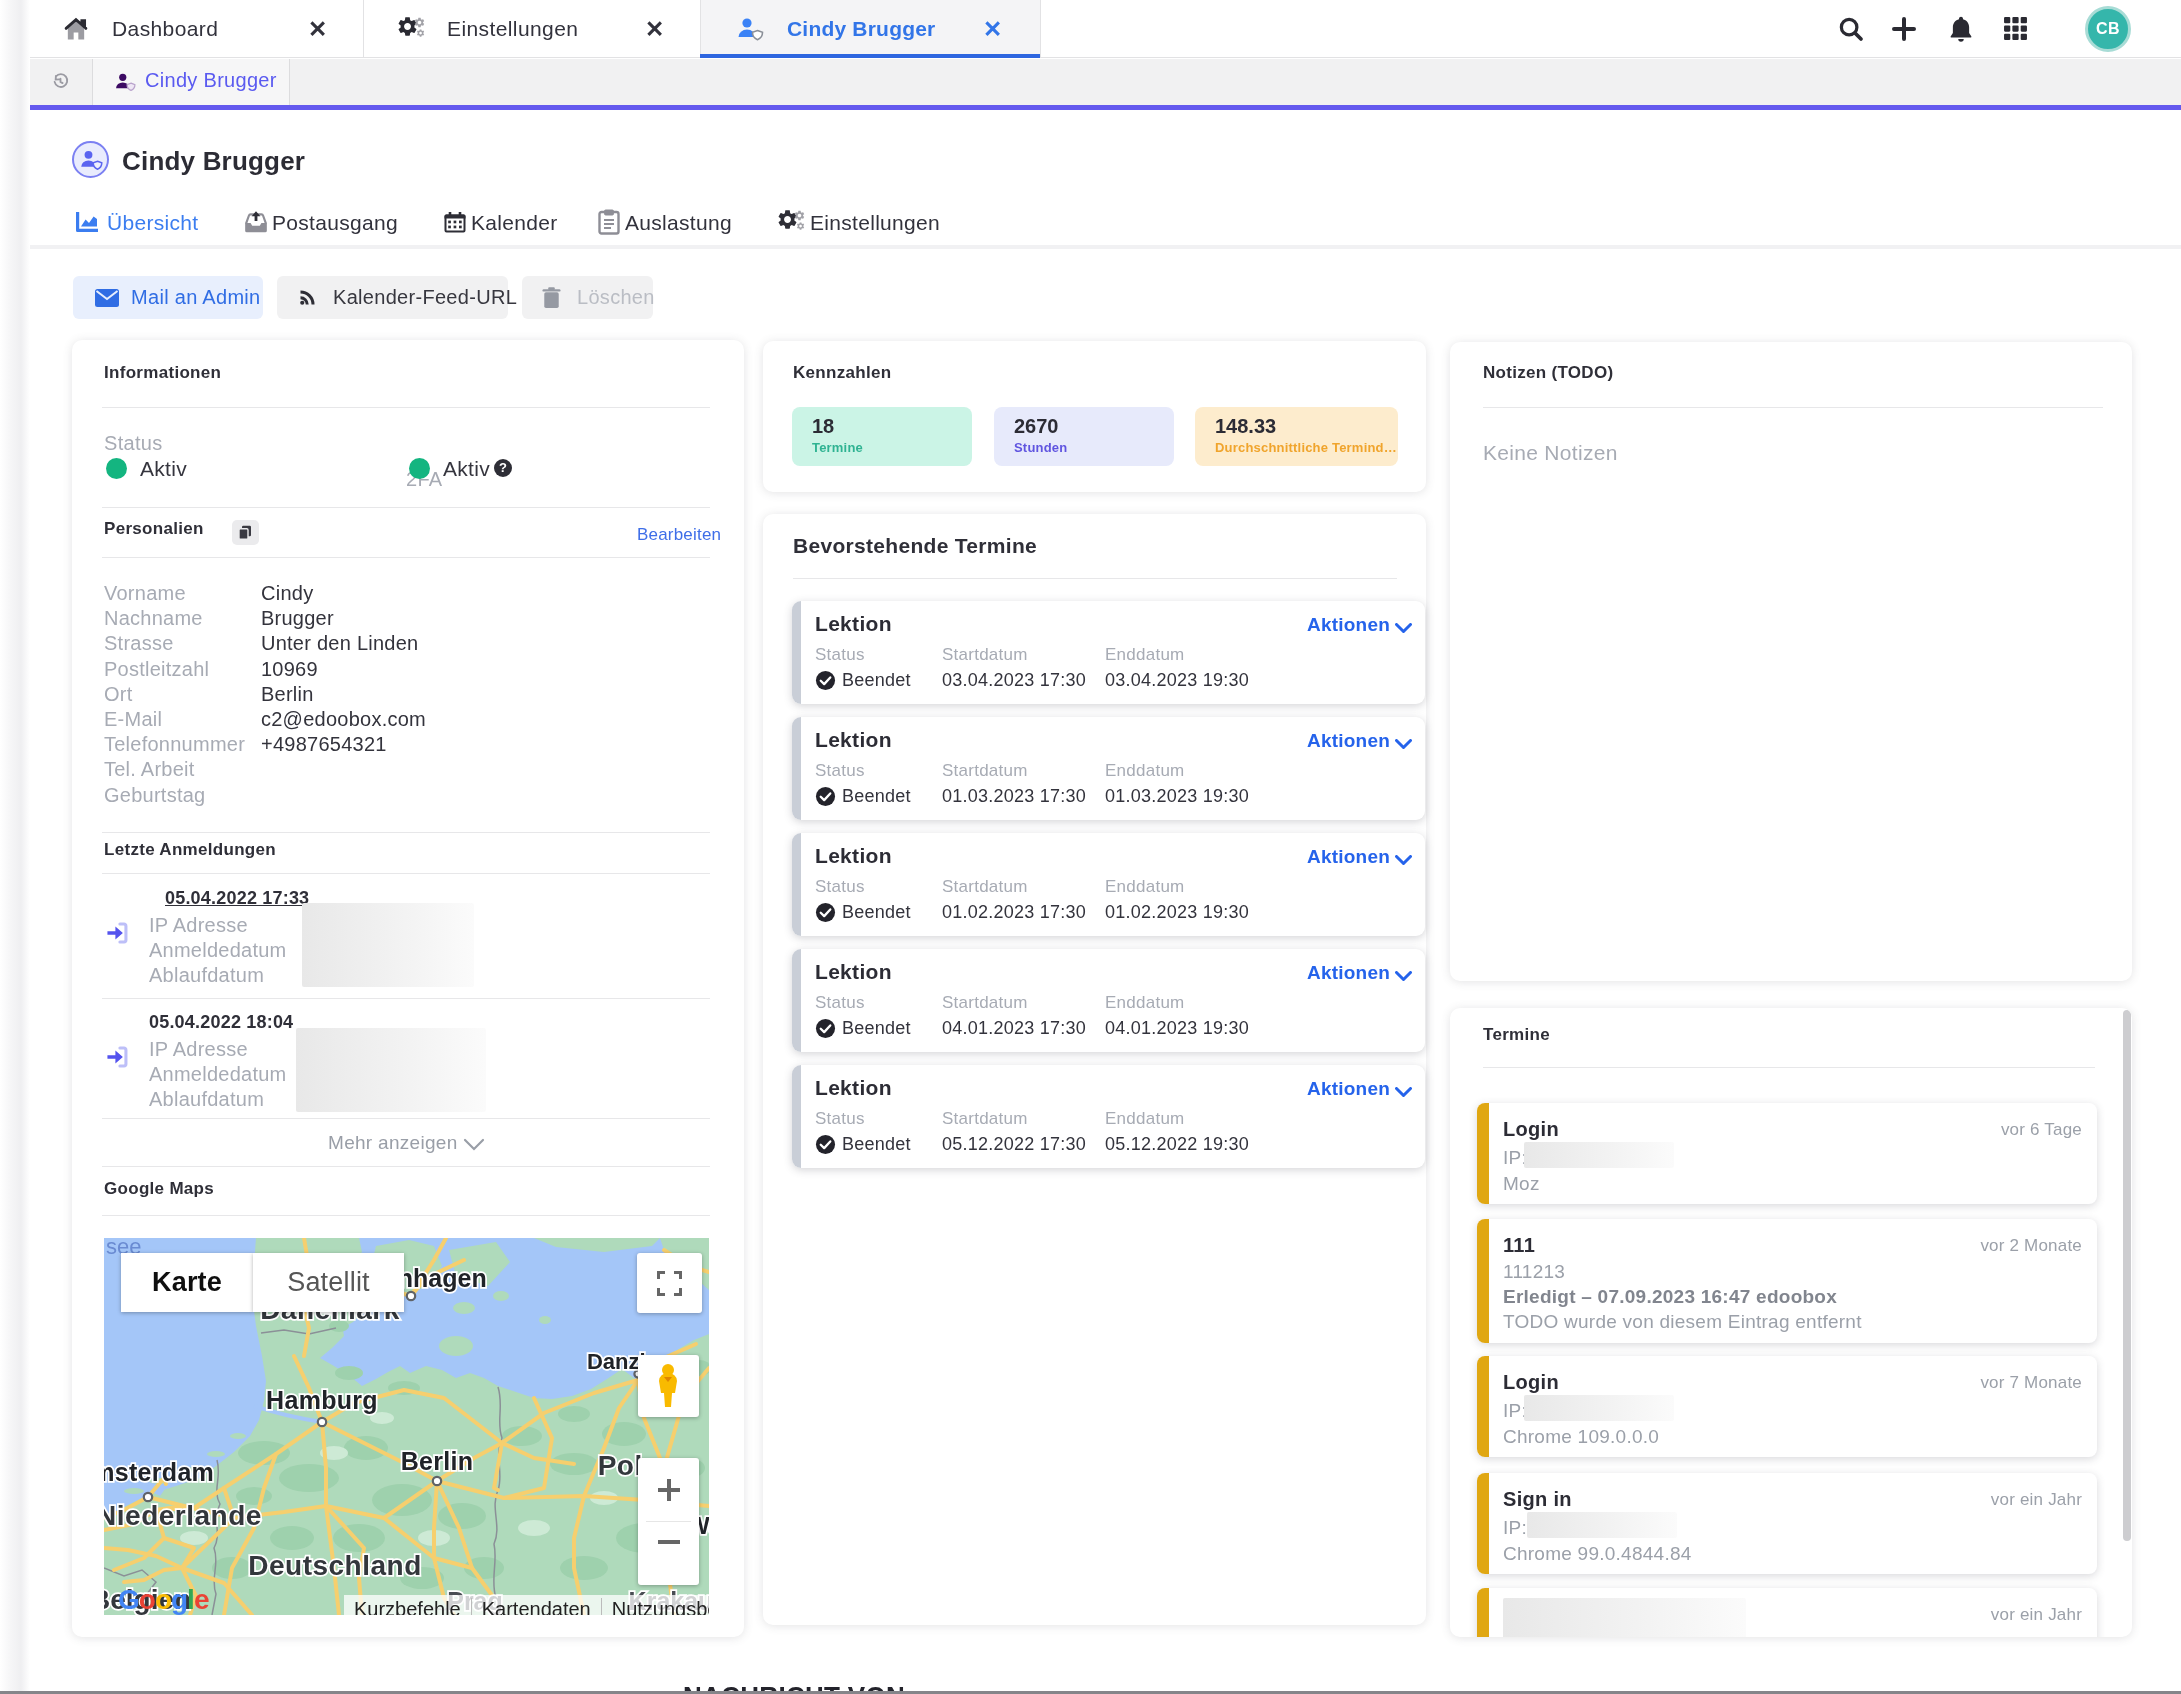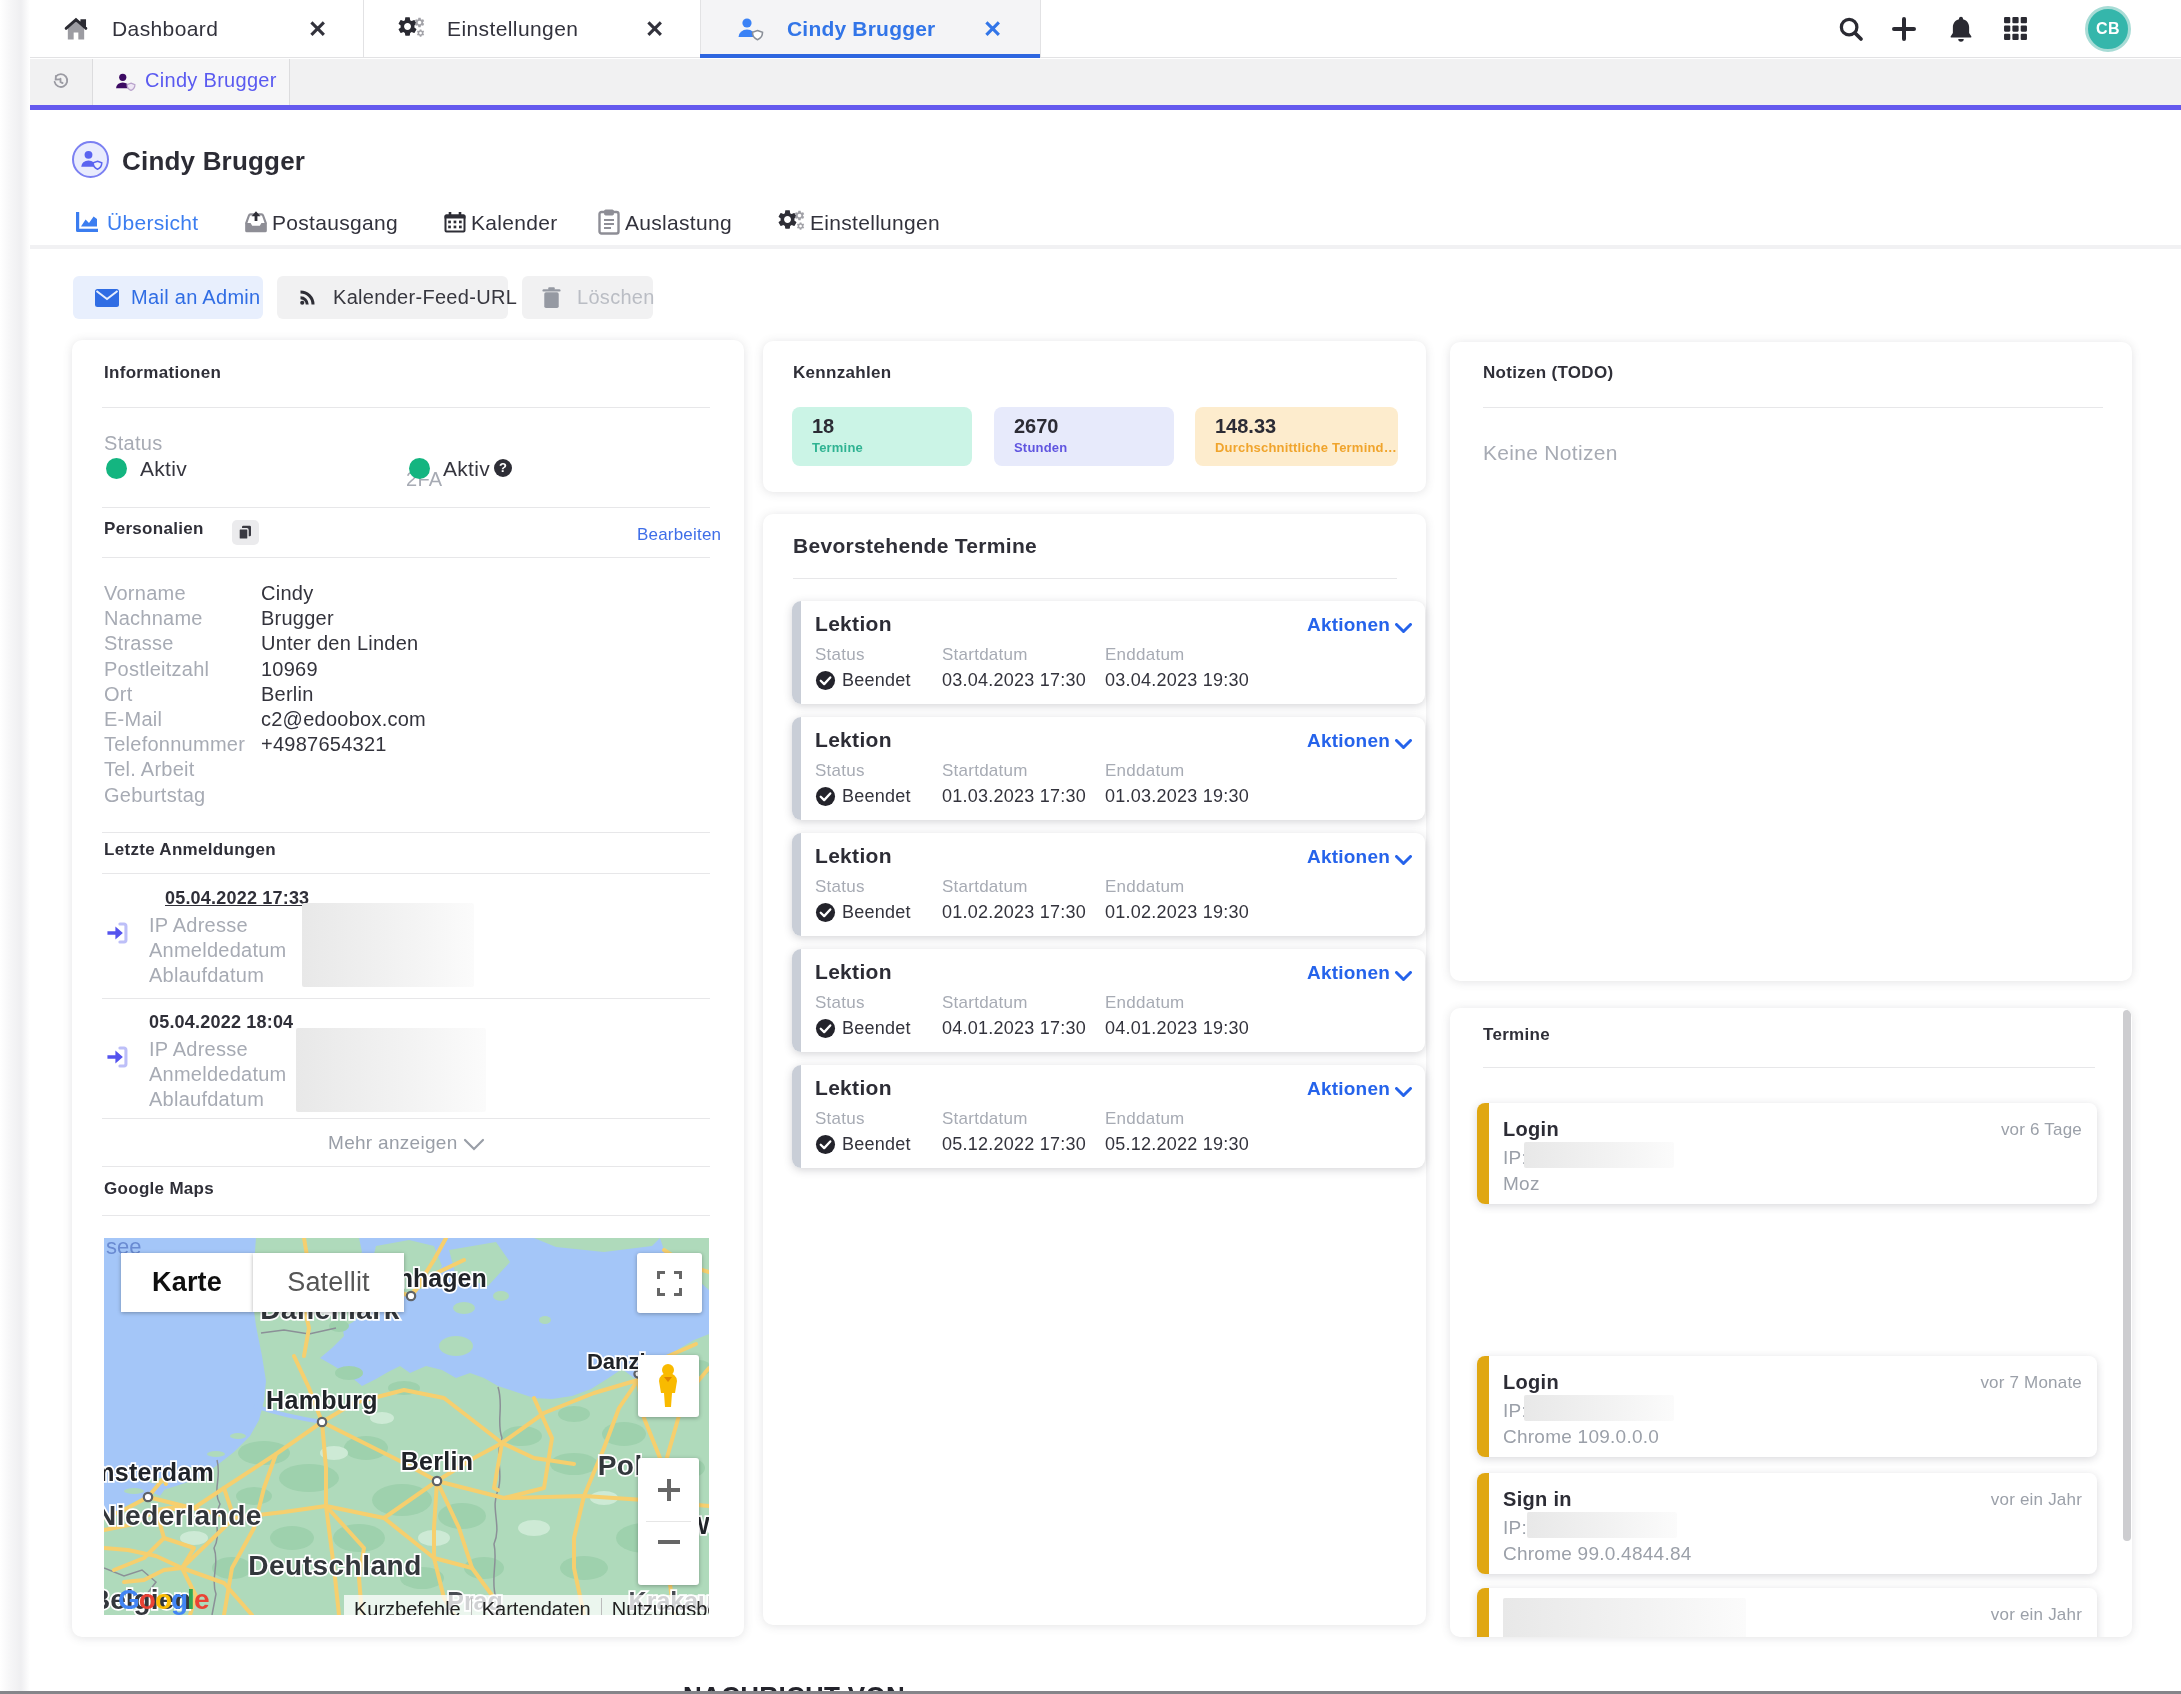--- a/index.html
+++ b/index.html
@@ -572,20 +572,27 @@
     <div class="abs" style="left:1450px;top:1008px;width:682px;height:629px;border-radius:10px;overflow:hidden;">
       <div class="ctitle" style="left:33px;top:17px;">Termine</div>
       <div class="hr" style="left:33px;top:59px;width:612px;"></div>
       <div class="nte" style="top:95px;height:101px;">
         <div class="tt">Login</div>
           <div class="ago">vor 6 Tage</div>
         <div class="ln" style="top:44px;">IP:</div>
         <div class="blur" style="left:47px;top:39px;width:150px;height:26px;"></div>
         <div class="ln" style="top:70px;">Moz</div>
       </div>
+      <div class="nte" style="top:211px;height:124px;">
+        <div class="tt">111</div>
+          <div class="ago">vor 2 Monate</div>
+        <div class="ln" style="top:42px;">111213</div>
+        <div class="ln" style="top:67px;font-weight:bold;color:#81858e;">Erledigt – 07.09.2023 16:47 edoobox</div>
+        <div class="ln" style="top:92px;">TODO wurde von diesem Eintrag entfernt</div>
+      </div>
       <div class="nte" style="top:348px;height:101px;">
         <div class="tt">Login</div>
           <div class="ago">vor 7 Monate</div>
         <div class="ln" style="top:44px;">IP:</div>
         <div class="blur" style="left:47px;top:39px;width:150px;height:26px;"></div>
         <div class="ln" style="top:70px;text-align:right;">Chrome 109.0.0.0</div>
       </div>
       <div class="nte" style="top:465px;height:101px;">
         <div class="tt">Sign in</div>
           <div class="ago">vor ein Jahr</div>

